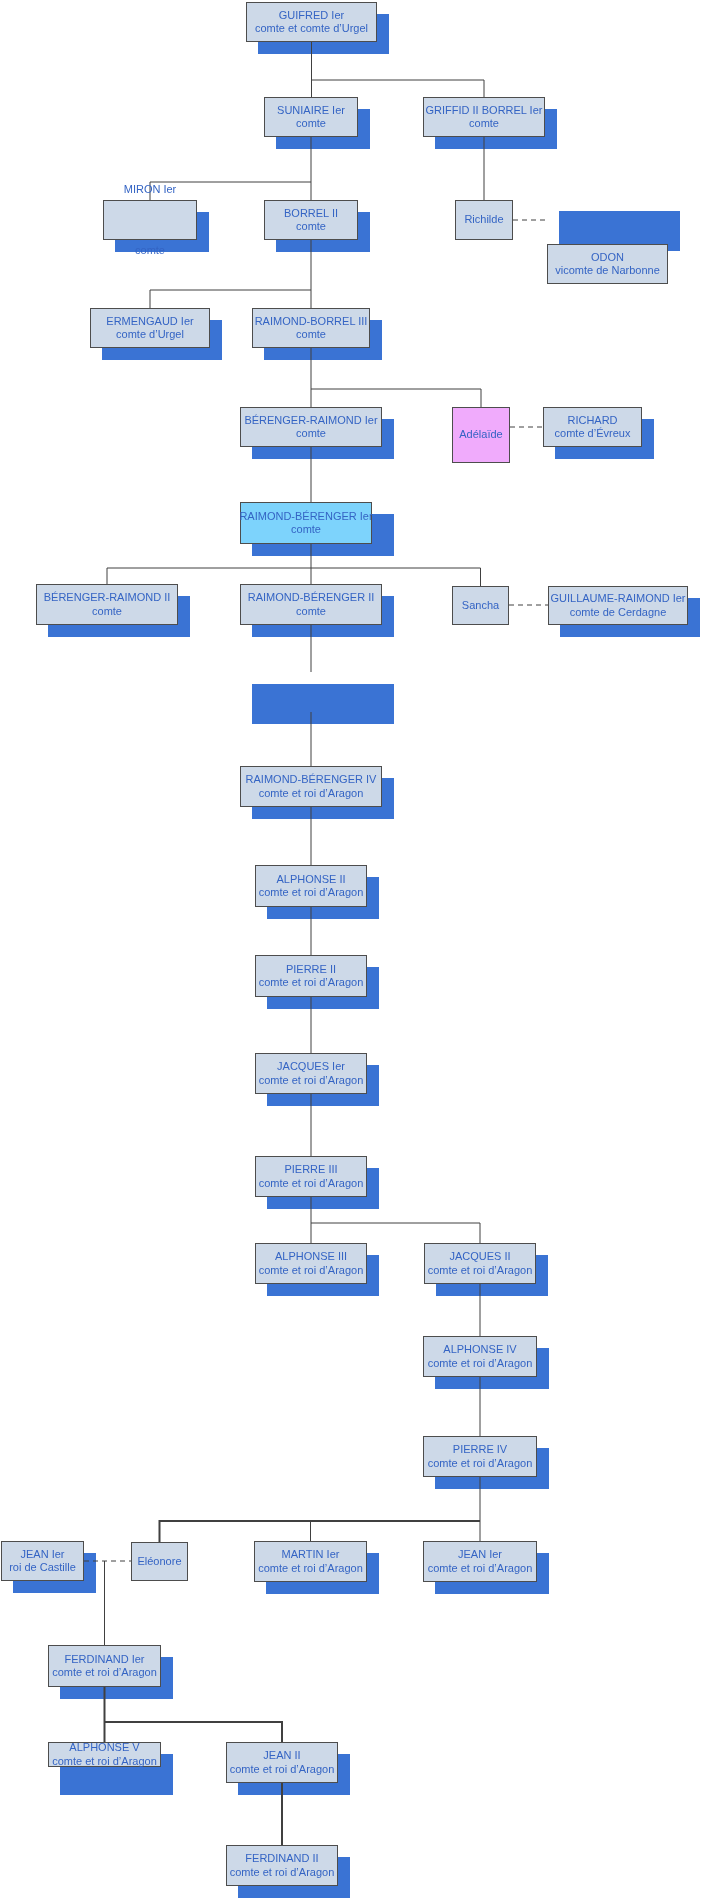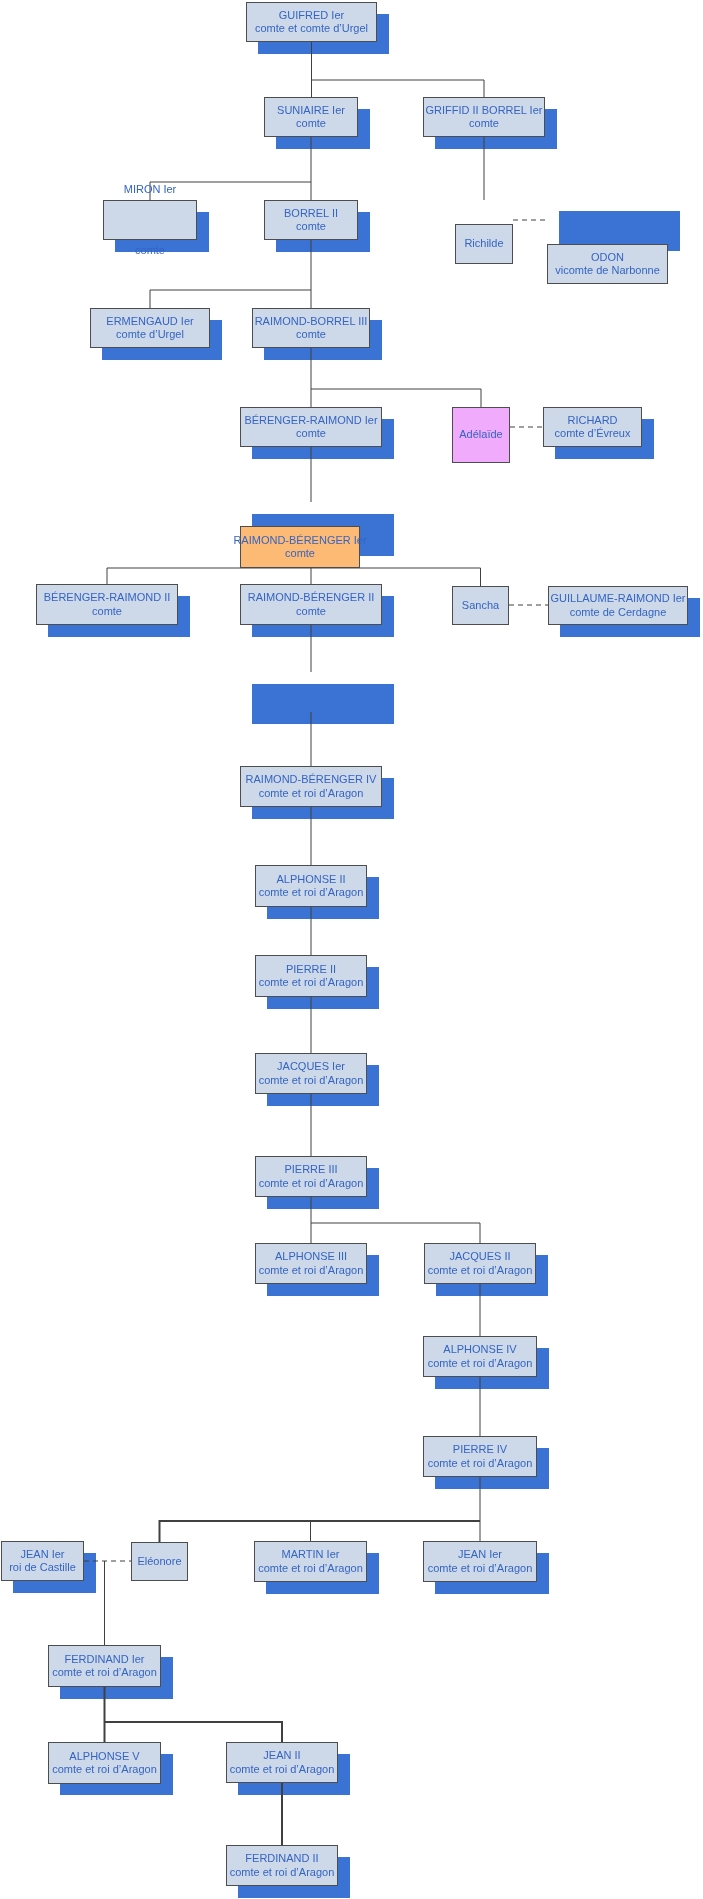--- a/index.html
+++ b/index.html
@@ -101,21 +101,21 @@
       <span class="sub">comte</span>
     </div>
     <div class="node" style="left: 103px; top: 200px; width: 94px; height: 40px; background: rgb(205, 217, 232); border-color: rgb(77, 77, 77); color: rgb(52, 100, 196); gap: 48px;">
       <span class="name">MIRON Ier</span>
       <span class="sub">comte</span>
     </div>
     <div class="node" style="left: 264px; top: 200px; width: 94px; height: 40px; background: rgb(205, 217, 232); border-color: rgb(77, 77, 77); color: rgb(52, 100, 196);">
       <span class="name">BORREL II</span>
       <span class="sub">comte</span>
     </div>
-    <div class="node" style="left: 455px; top: 200px; width: 58px; height: 40px; background: rgb(205, 217, 232); border-color: rgb(77, 77, 77); color: rgb(52, 100, 196); margin-top: 24px;">
+    <div class="node" style="left: 455px; top: 200px; width: 58px; height: 40px; background: rgb(205, 217, 232); border-color: rgb(77, 77, 77); color: rgb(52, 100, 196);">
       <span class="name">Richilde</span>
     </div>
     <div class="node" style="left: 547px; top: 199px; width: 121px; height: 40px; background: rgb(205, 217, 232); border-color: rgb(77, 77, 77); color: rgb(52, 100, 196); margin-top: 45px;">
       <span class="name">ODON</span>
       <span class="sub">vicomte de Narbonne</span>
     </div>
     <div class="node" style="left: 90px; top: 308px; width: 120px; height: 40px; background: rgb(205, 217, 232); border-color: rgb(77, 77, 77); color: rgb(52, 100, 196);">
       <span class="name">ERMENGAUD Ier</span>
       <span class="sub">comte d’Urgel</span>
     </div>
@@ -127,21 +127,21 @@
       <span class="name">BÉRENGER-RAIMOND Ier</span>
       <span class="sub">comte</span>
     </div>
     <div class="node" style="left: 452px; top: 407px; width: 58px; height: 56px; background: #f0abfc; border-color: rgb(77, 77, 77); color: rgb(52, 100, 196);">
       <span class="name">Adélaïde</span>
     </div>
     <div class="node" style="left: 543px; top: 407px; width: 99px; height: 40px; background: rgb(205, 217, 232); border-color: rgb(77, 77, 77); color: rgb(52, 100, 196);">
       <span class="name">RICHARD</span>
       <span class="sub">comte d’Évreux</span>
     </div>
-    <div class="node" style="left: 240px; top: 502px; width: 120px; height: 42px; background: #fdba74; border-color: rgb(77, 77, 77); color: rgb(52, 100, 196); margin-top: 24px;">
+    <div class="node" style="left: 240px; top: 502px; width: 132px; height: 42px; background: #7dd3fc; border-color: rgb(77, 77, 77); color: rgb(52, 100, 196);">
       <span class="name">RAIMOND-BÉRENGER Ier</span>
       <span class="sub">comte</span>
     </div>
     <div class="node" style="left: 36px; top: 584px; width: 142px; height: 41px; background: rgb(205, 217, 232); border-color: rgb(77, 77, 77); color: rgb(52, 100, 196);">
       <span class="name">BÉRENGER-RAIMOND II</span>
       <span class="sub">comte</span>
     </div>
     <div class="node" style="left: 240px; top: 584px; width: 142px; height: 41px; background: rgb(205, 217, 232); border-color: rgb(77, 77, 77); color: rgb(52, 100, 196);">
       <span class="name">RAIMOND-BÉRENGER II</span>
       <span class="sub">comte</span>
@@ -201,21 +201,21 @@
       <span class="sub">comte et roi d’Aragon</span>
     </div>
     <div class="node" style="left: 423px; top: 1541px; width: 114px; height: 41px; background: rgb(205, 217, 232); border-color: rgb(77, 77, 77); color: rgb(52, 100, 196);">
       <span class="name">JEAN Ier</span>
       <span class="sub">comte et roi d’Aragon</span>
     </div>
     <div class="node" style="left: 48px; top: 1645px; width: 113px; height: 42px; background: rgb(205, 217, 232); border-color: rgb(77, 77, 77); color: rgb(52, 100, 196);">
       <span class="name">FERDINAND Ier</span>
       <span class="sub">comte et roi d’Aragon</span>
     </div>
-    <div class="node" style="left: 48px; top: 1742px; width: 113px; height: 42px; background: rgb(205, 217, 232); border-color: rgb(77, 77, 77); color: rgb(52, 100, 196);">
+    <div class="node" style="left: 48px; top: 1742px; width: 113px; height: 25px; background: rgb(205, 217, 232); border-color: rgb(77, 77, 77); color: rgb(52, 100, 196);">
       <span class="name">ALPHONSE V</span>
       <span class="sub">comte et roi d’Aragon</span>
     </div>
     <div class="node" style="left: 226px; top: 1742px; width: 112px; height: 41px; background: rgb(205, 217, 232); border-color: rgb(77, 77, 77); color: rgb(52, 100, 196);">
       <span class="name">JEAN II</span>
       <span class="sub">comte et roi d’Aragon</span>
     </div>
     <div class="node" style="left: 226px; top: 1845px; width: 112px; height: 41px; background: rgb(205, 217, 232); border-color: rgb(77, 77, 77); color: rgb(52, 100, 196);">
       <span class="name">FERDINAND II</span>
       <span class="sub">comte et roi d’Aragon</span>

